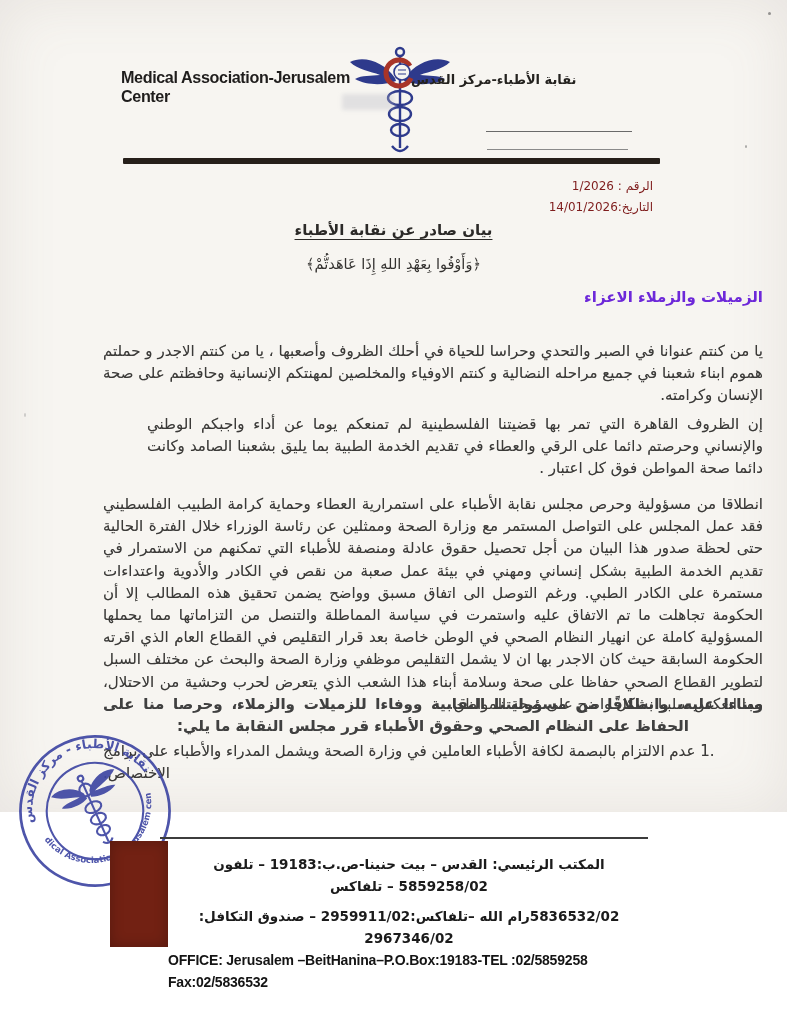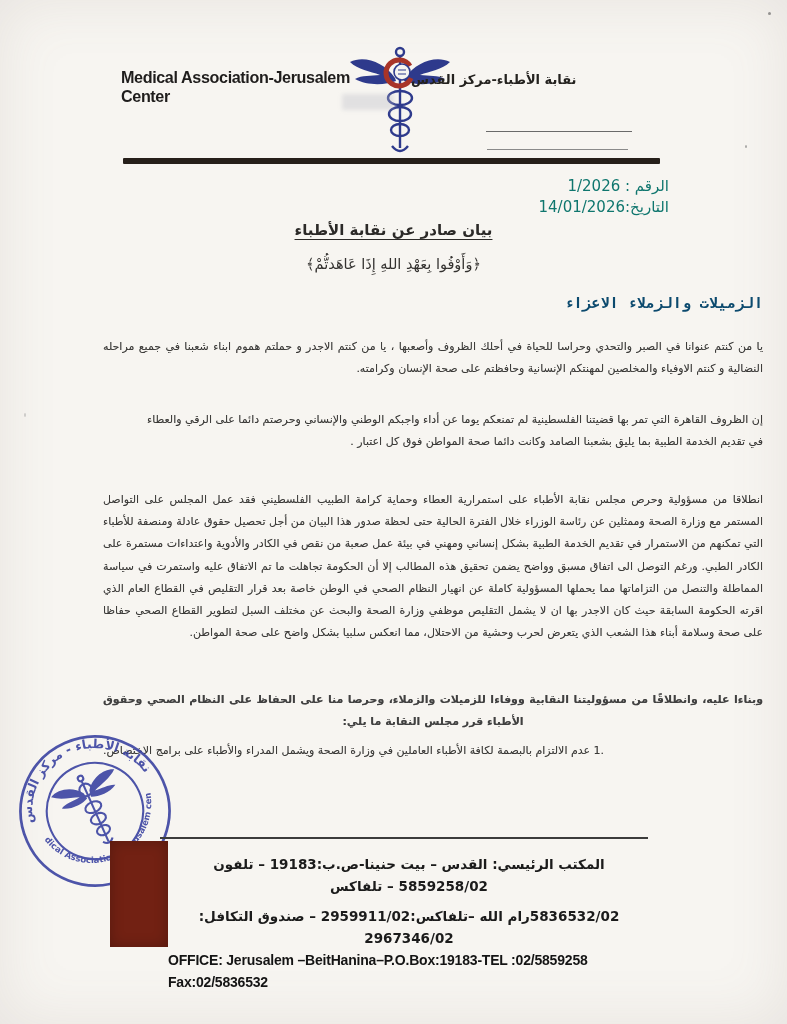--- a/index.html
+++ b/index.html
@@ -1,38 +1,38 @@
 <!DOCTYPE html>
 <html lang="ar"><head>
 <meta charset="utf-8">
 <style>
   html,body{margin:0;padding:0;}
   body{width:787px;height:1024px;overflow:hidden;font-family:"DejaVu Sans",sans-serif;}
-  .page{position:relative;width:787px;height:1024px;background:#f7f5f1;
+  .page{position:relative;width:787px;height:812px;background:#f7f5f1;
         box-shadow:inset 0 0 60px rgba(120,110,95,.12);}
   .abs{position:absolute;}
   
   .title-en{left:121px;top:68px;width:250px;font-family:"Liberation Sans","DejaVu Sans",sans-serif;
             font-weight:bold;font-size:17px;line-height:19px;color:#1f1d1c;letter-spacing:-.4px;
             transform:scaleX(.95);transform-origin:left;}
   .title-ar{right:156px;top:72px;width:220px;direction:rtl;text-align:left;font-weight:bold;
             font-size:13px;color:#24221f;}
   .blank-line{height:0;border-top:1.5px solid #6a6a6a;}
   .bl1{left:486px;top:131px;width:146px;}
   .bl2{left:487px;top:149px;width:141px;border-top-color:#8a8a8a;}
   .rule{left:123px;top:158px;width:537px;height:6px;background:#261f1a;border-radius:1px;}
   
-  .meta{right:118px;top:176px;direction:rtl;text-align:right;font-size:15px;color:#0f766e;line-height:21px;}
+  .meta{right:134px;top:176px;direction:rtl;text-align:right;font-size:12px;color:#7f1d1d;line-height:21px;}
   
   .doc-title{left:0;top:221px;width:787px;text-align:center;direction:rtl;font-weight:bold;
              font-size:15px;color:#2c2a28;}
   .doc-title span{text-decoration:underline;text-underline-offset:4px;}
   .verse{left:0;top:256px;width:787px;text-align:center;direction:rtl;font-size:14.5px;color:#33312f;}
-  .salutation{right:24px;top:294px;direction:rtl;font-weight:bold;font-size:15px;color:#0c4a6e;font-family:Liberation Mono, monospace;}
-  .body-p{left:103px;right:24px;direction:rtl;text-align:justify;font-size:11px;line-height:22.2px;
+  .salutation{right:24px;top:288px;direction:rtl;font-weight:bold;font-size:15px;color:#6d28d9;}
+  .body-p{left:103px;right:24px;direction:rtl;text-align:justify;font-size:15px;line-height:22.2px;
           color:#3b3a38;text-shadow:0 0 .4px rgba(40,40,40,.35);}
   .p1{top:325px;} .p2{top:398px;margin-left:44px;} .p3{top:478px;}
   .intro{top:678px;font-weight:bold;color:#404040;text-align:justify;text-align-last:center;}
   .decision{top:740px;text-align:left;padding-right:0;}
   .decision .d-text{display:block;padding-right:110px;text-indent:-110px;}
   .d-num{direction:ltr;unicode-bidi:embed;}
   
   .footer-sep{left:160px;top:837px;width:488px;height:2px;background:#3c3c3c;}
   .footer{left:168px;top:845px;width:482px;font-size:13.5px;color:#161616;}
   .f-ar{direction:rtl;text-align:center;font-weight:bold;line-height:22px;color:#1b1b1b;margin-top:8px;}

